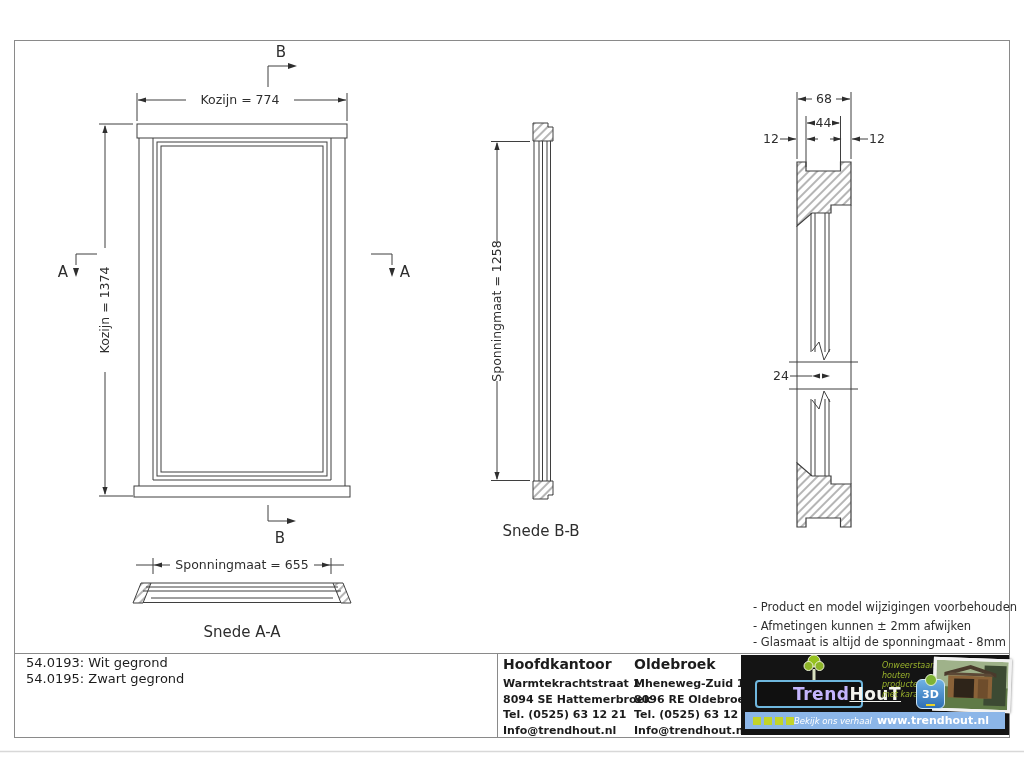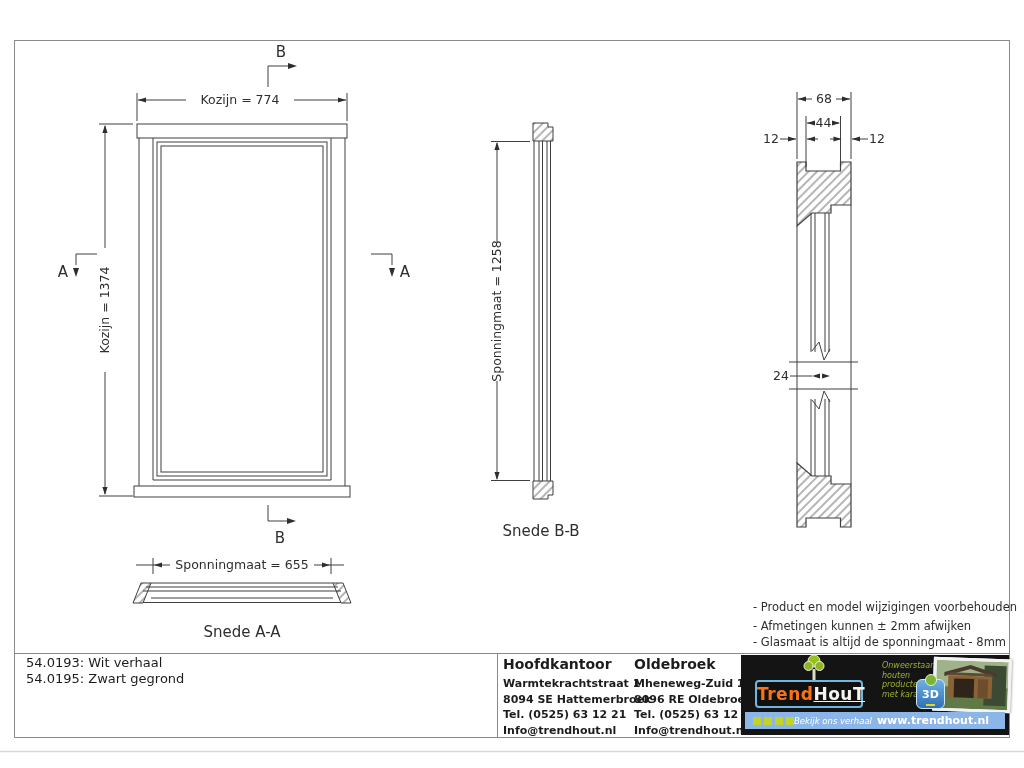--- a/index.html
+++ b/index.html
@@ -18,21 +18,21 @@
   .tb-col{position:absolute;top:2px;color:#1c1c1c;}
   .tb-col-h{font-size:14px;font-weight:bold;margin:1px 0 4px 0;}
   .tb-col-line{font-size:11px;font-weight:bold;line-height:15.5px;white-space:nowrap;}
   .tb-ho{left:489px;width:128px;}
   .tb-pr{left:620px;width:115px;}
   
   .logo-block{position:absolute;left:727px;top:2px;width:268px;height:80px;background:#141414;}
   .brand-box{position:absolute;left:14px;top:25px;width:104px;height:24px;background:#101010;
              border:2px solid #6fb7de;border-radius:4px;text-align:center;line-height:24px;
              font-weight:bold;font-size:17px;letter-spacing:0.5px;}
-  .brand-p1{color:#f97316;}
+  .brand-p1{color:#c4b5fd;padding-left:36px;}
   .brand-p2{color:#f4f4ee;text-decoration:underline;}
   .brand-tree{position:absolute;left:60px;top:-2px;width:26px;height:28px;}
   .tagline{position:absolute;left:141px;top:6px;width:60px;color:#9ab32c;font-style:italic;
            font-size:8px;line-height:9.5px;}
   .badge3d{position:absolute;left:175px;top:24px;width:27px;height:28px;border-radius:6px;
            background:linear-gradient(#6fb1e4,#2f6fb5);border:1px solid #cfe7f7;
            text-align:center;color:#fff;font-weight:bold;font-size:11px;line-height:30px;}
   .badge3d .mini-tree{position:absolute;left:8px;top:-6px;width:10px;height:10px;border-radius:50%;
            background:#7fb335;border:1px solid #e7f3d4;}
   .badge3d .mini-bar{position:absolute;left:9px;bottom:2px;width:9px;height:2px;background:#e8d22a;}
@@ -231,21 +231,21 @@
   <g>
     <text class="note" x="753" y="611">- Product en model wijzigingen voorbehouden</text>
     <text class="note" x="753" y="630">- Afmetingen kunnen ± 2mm afwijken</text>
     <text class="note" x="753" y="646">- Glasmaat is altijd de sponningmaat - 8mm</text>
   </g>
 </svg>
 
 <div class="titlebar">
 
   <div class="tb-left">
-    <div class="tb-variant">54.0193: Wit verhaal</div>
+    <div class="tb-variant">54.0193: Wit gegrond</div>
     <div class="tb-variant">54.0195: Zwart gegrond</div>
   </div>
 
   <div class="tb-col tb-ho">
     <div class="tb-col-h">Hoofdkantoor</div>
     <div class="tb-col-line">Warmtekrachtstraat 1</div>
     <div class="tb-col-line">8094 SE Hattemerbroek</div>
     <div class="tb-col-line">Tel. (0525) 63 12 21</div>
     <div class="tb-col-line">Info@trendhout.nl</div>
   </div>

